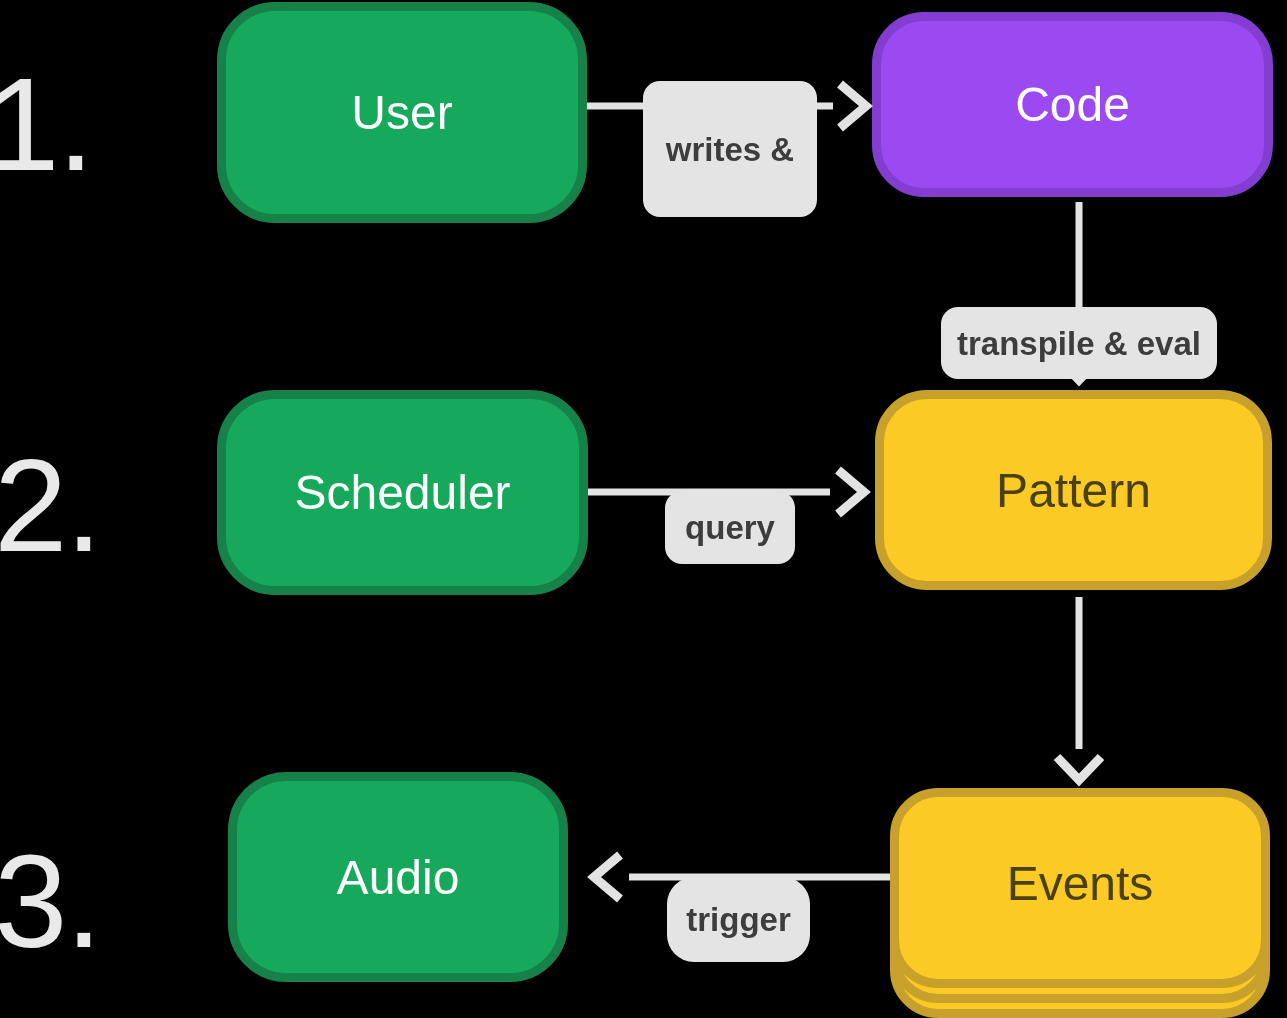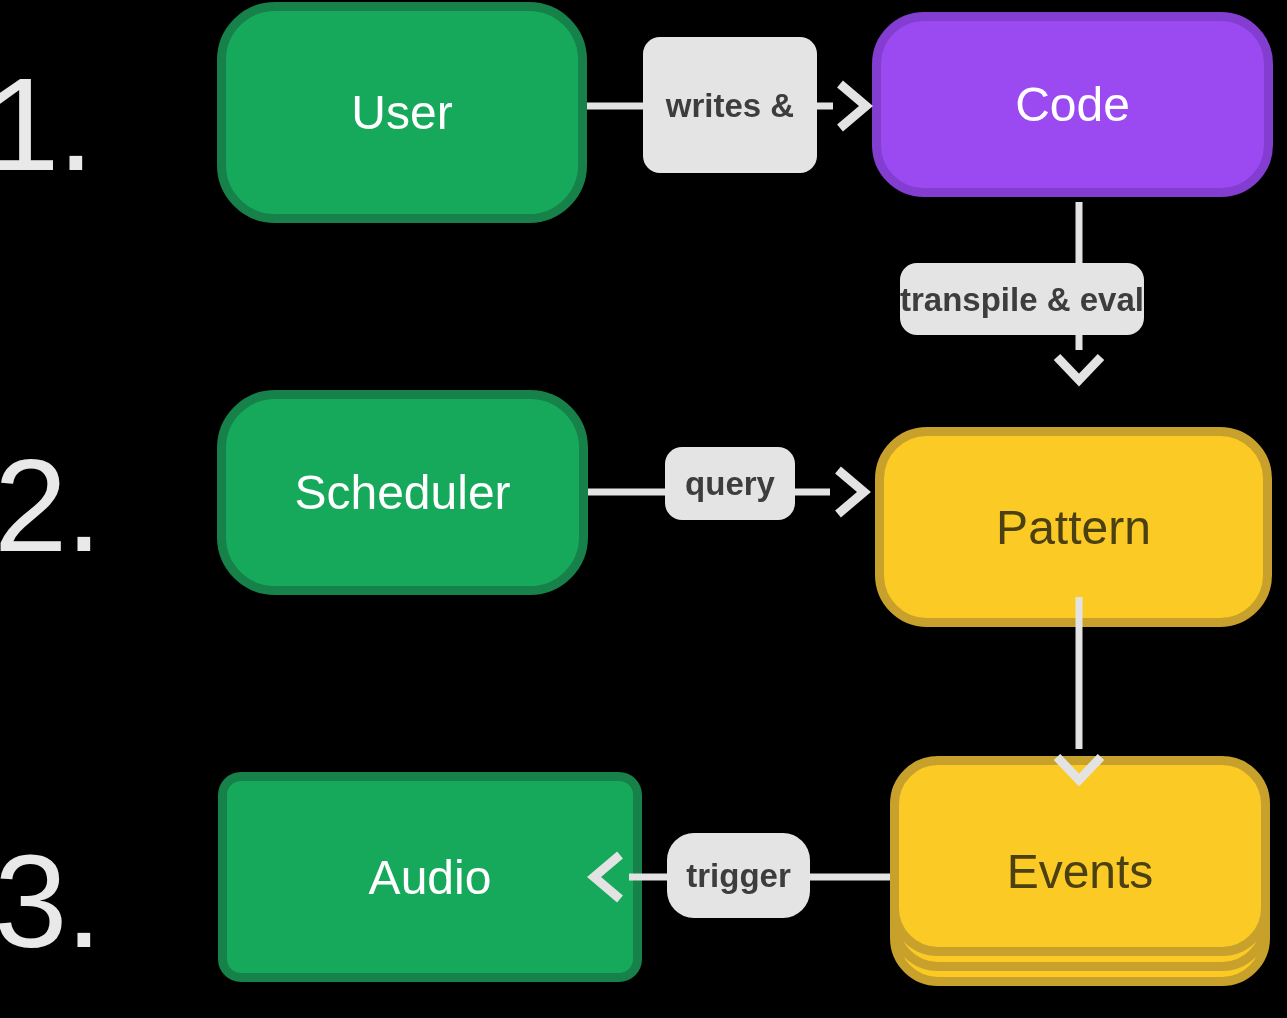--- a/index.html
+++ b/index.html
@@ -52,36 +52,35 @@
   }
   .purple {
     background: var(--node-purple, #9b4af2);
     border: 9px solid var(--node-purple-border, #833dd1);
     border-radius: 52px;
   }
   .yellow {
     background: var(--node-yellow, #fbca24);
     border: 9px solid var(--node-yellow-border, #c8a02c);
     border-radius: 52px;
-    margin-top: 37px;
   }
   .yellow .node-label, .dark { color: var(--node-text-dark, #4a4012); }
 
   .user      { left: 217px; top: 2px;   width: 370px; height: 221px; text-align: right; }
   .code      { left: 872px; top: 12px;  width: 401px; height: 185px; }
   .scheduler { left: 217px; top: 390px; width: 371px; height: 205px; }
   .pattern   { left: 875px; top: 390px; width: 397px; height: 200px; }
-  .audio     { left: 218px; top: 772px; width: 424px; height: 210px; border-radius: 23px; }
+  .audio     { left: 228px; top: 772px; width: 340px; height: 210px; }
 
   
   .events {
     position: absolute;
     z-index: 2;
-    left: 890px; top: 756px;
-    width: 380px; height: 230px;
+    left: 890px; top: 788px;
+    width: 380px; height: 190px;
   }
   .events .card {
     position: absolute;
     left: 0;
     width: 380px; height: 200px;
     box-sizing: border-box;
     background: var(--node-yellow, #fbca24);
     border: 9px solid var(--node-yellow-border, #c8a02c);
     border-radius: 48px;
   }
@@ -119,23 +118,24 @@
     border-radius: 17px;
     display: flex;
     flex-direction: column;
     align-items: center;
     justify-content: center;
     color: var(--label-text, #3d3d3d);
     font-size: 33px;
     font-weight: bold;
     line-height: 43px;
     white-space: nowrap;
+    margin-top: 44px;
   }
   .lbl-writes    { left: 643px; top: 37px;  width: 174px; height: 136px; }
-  .lbl-transpile { left: 900px; top: 263px; width: 244px; height: 72px; }
+  .lbl-transpile { left: 941px; top: 263px; width: 276px; height: 72px; }
   .lbl-query     { left: 665px; top: 447px; width: 130px; height: 73px; }
   .lbl-generates { left: 980px; top: 660px; width: 195px; height: 73px; }
   .lbl-trigger   { left: 667px; top: 833px; width: 143px; height: 85px; border-radius: 27px; }
 </style>
 </head>
 <body>
 
 <div class="canvas">
 
   <div class="step step1">1.</div>

